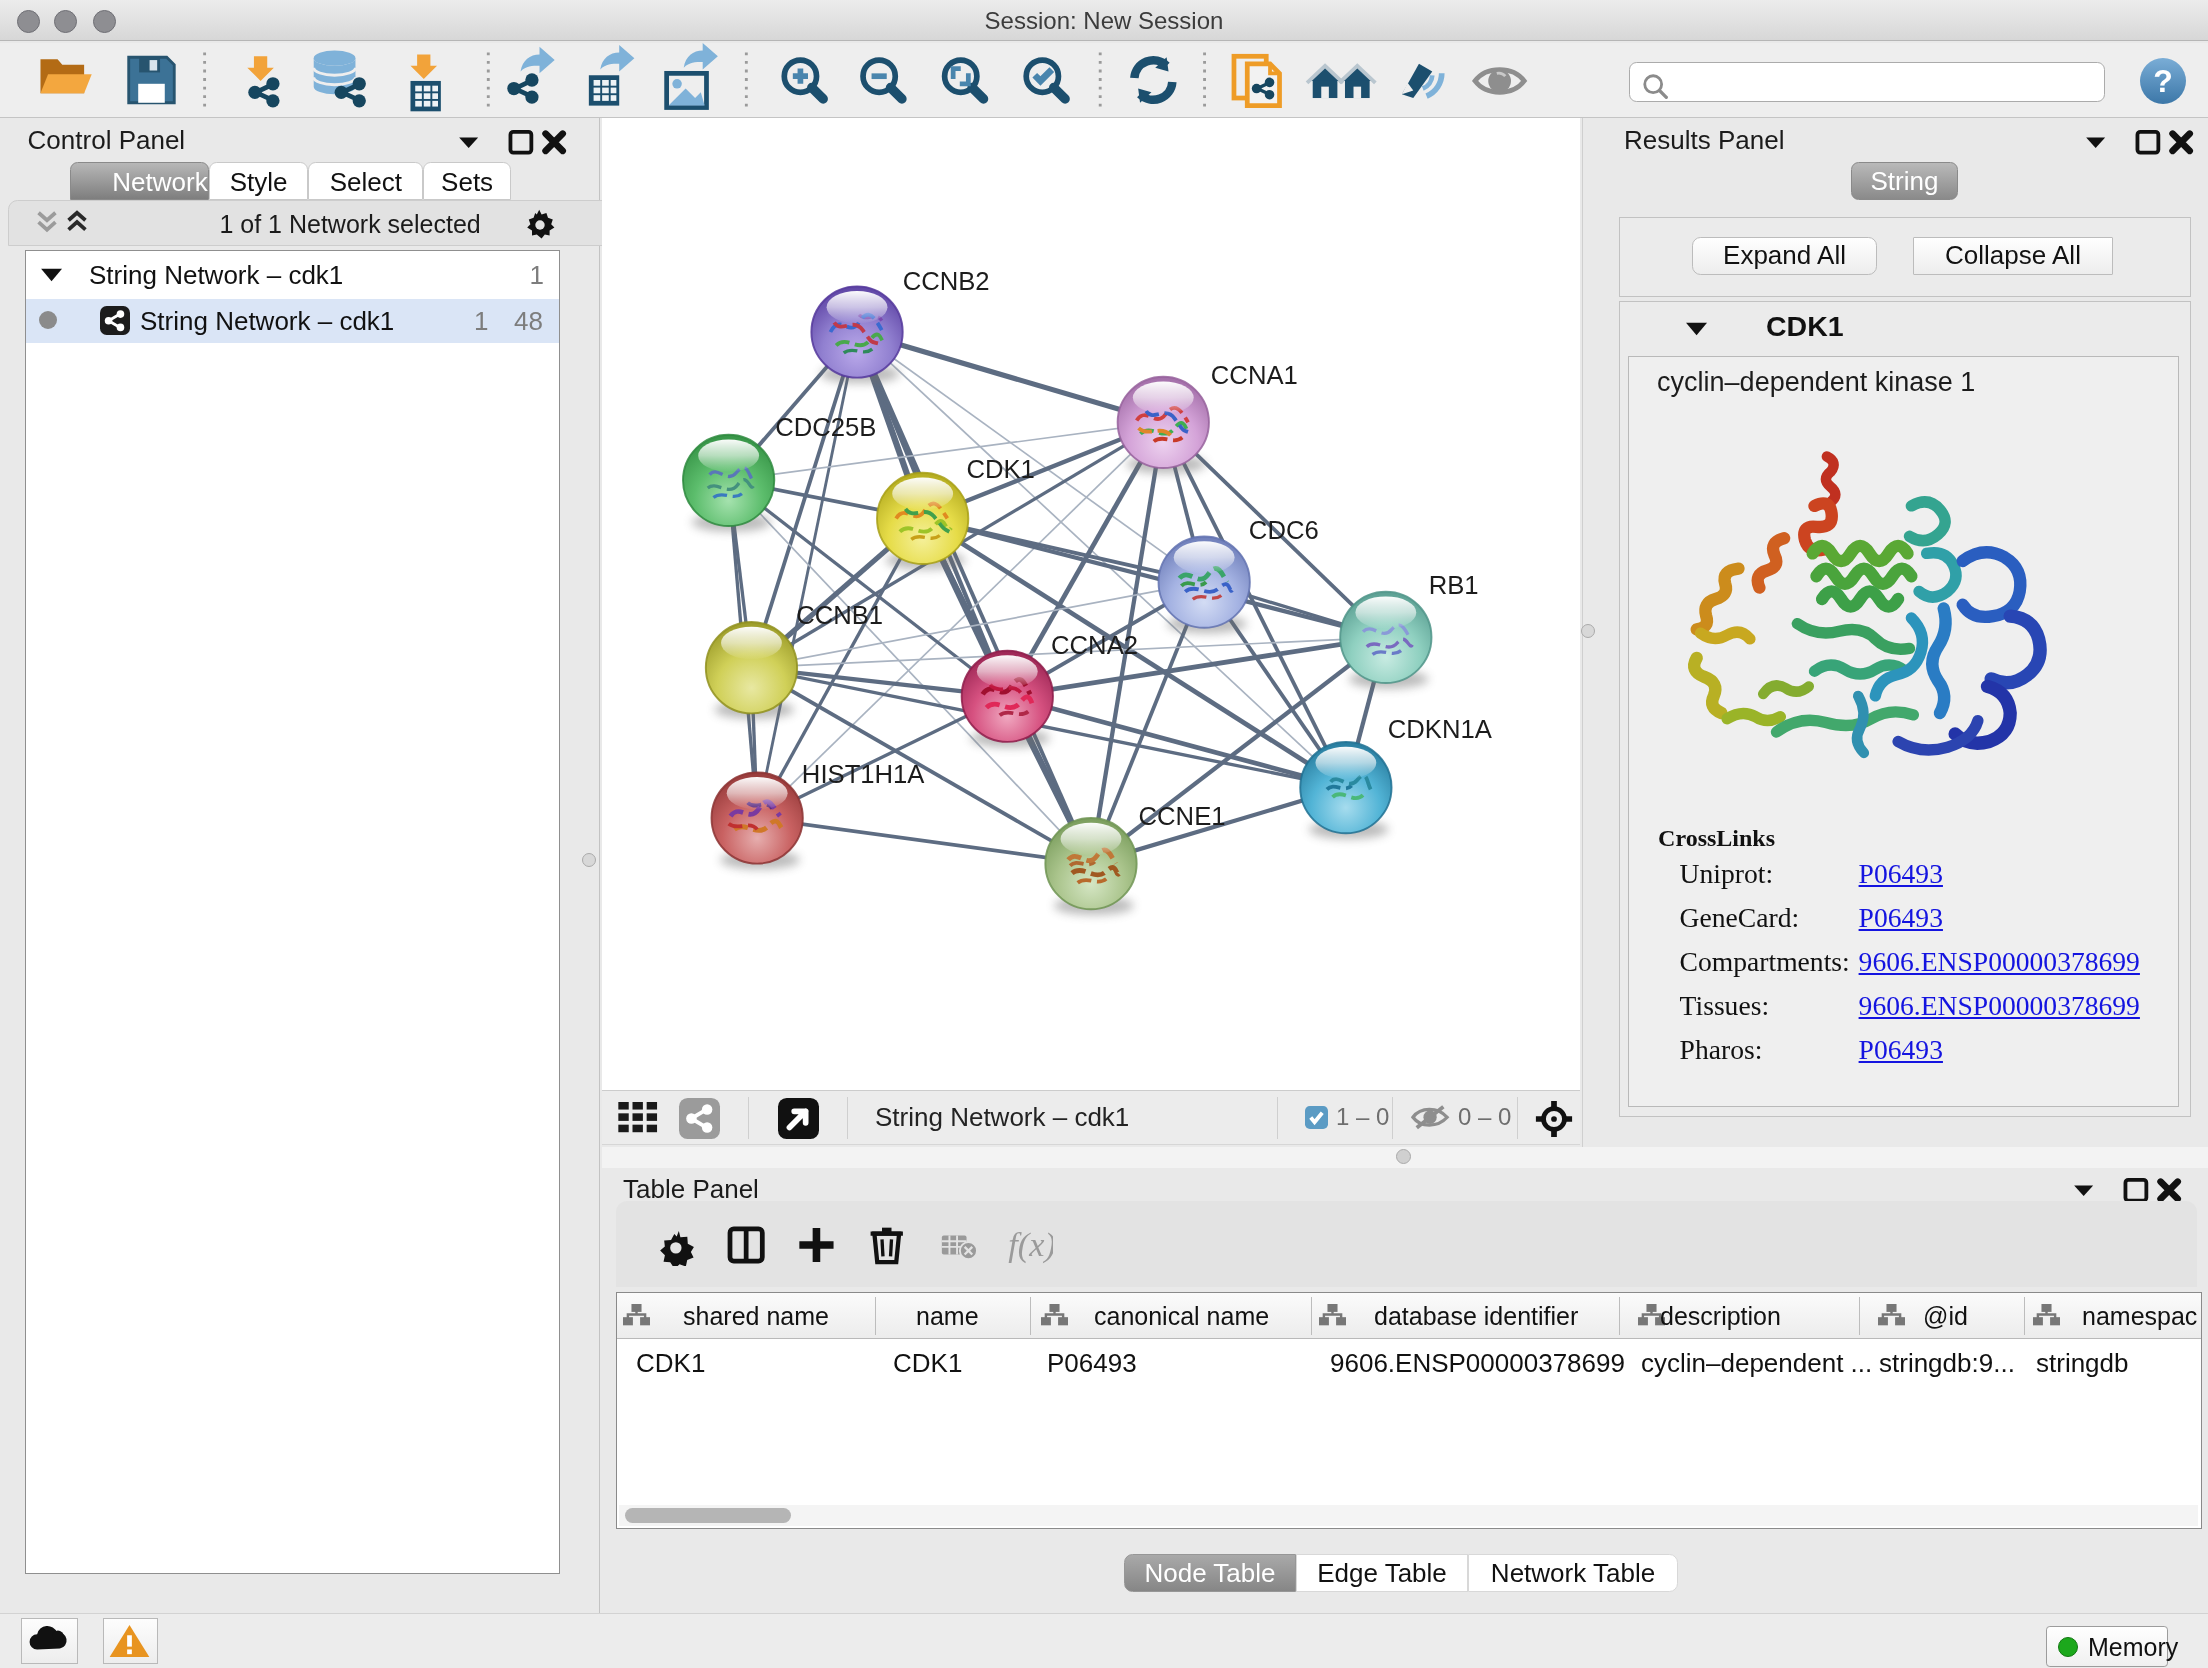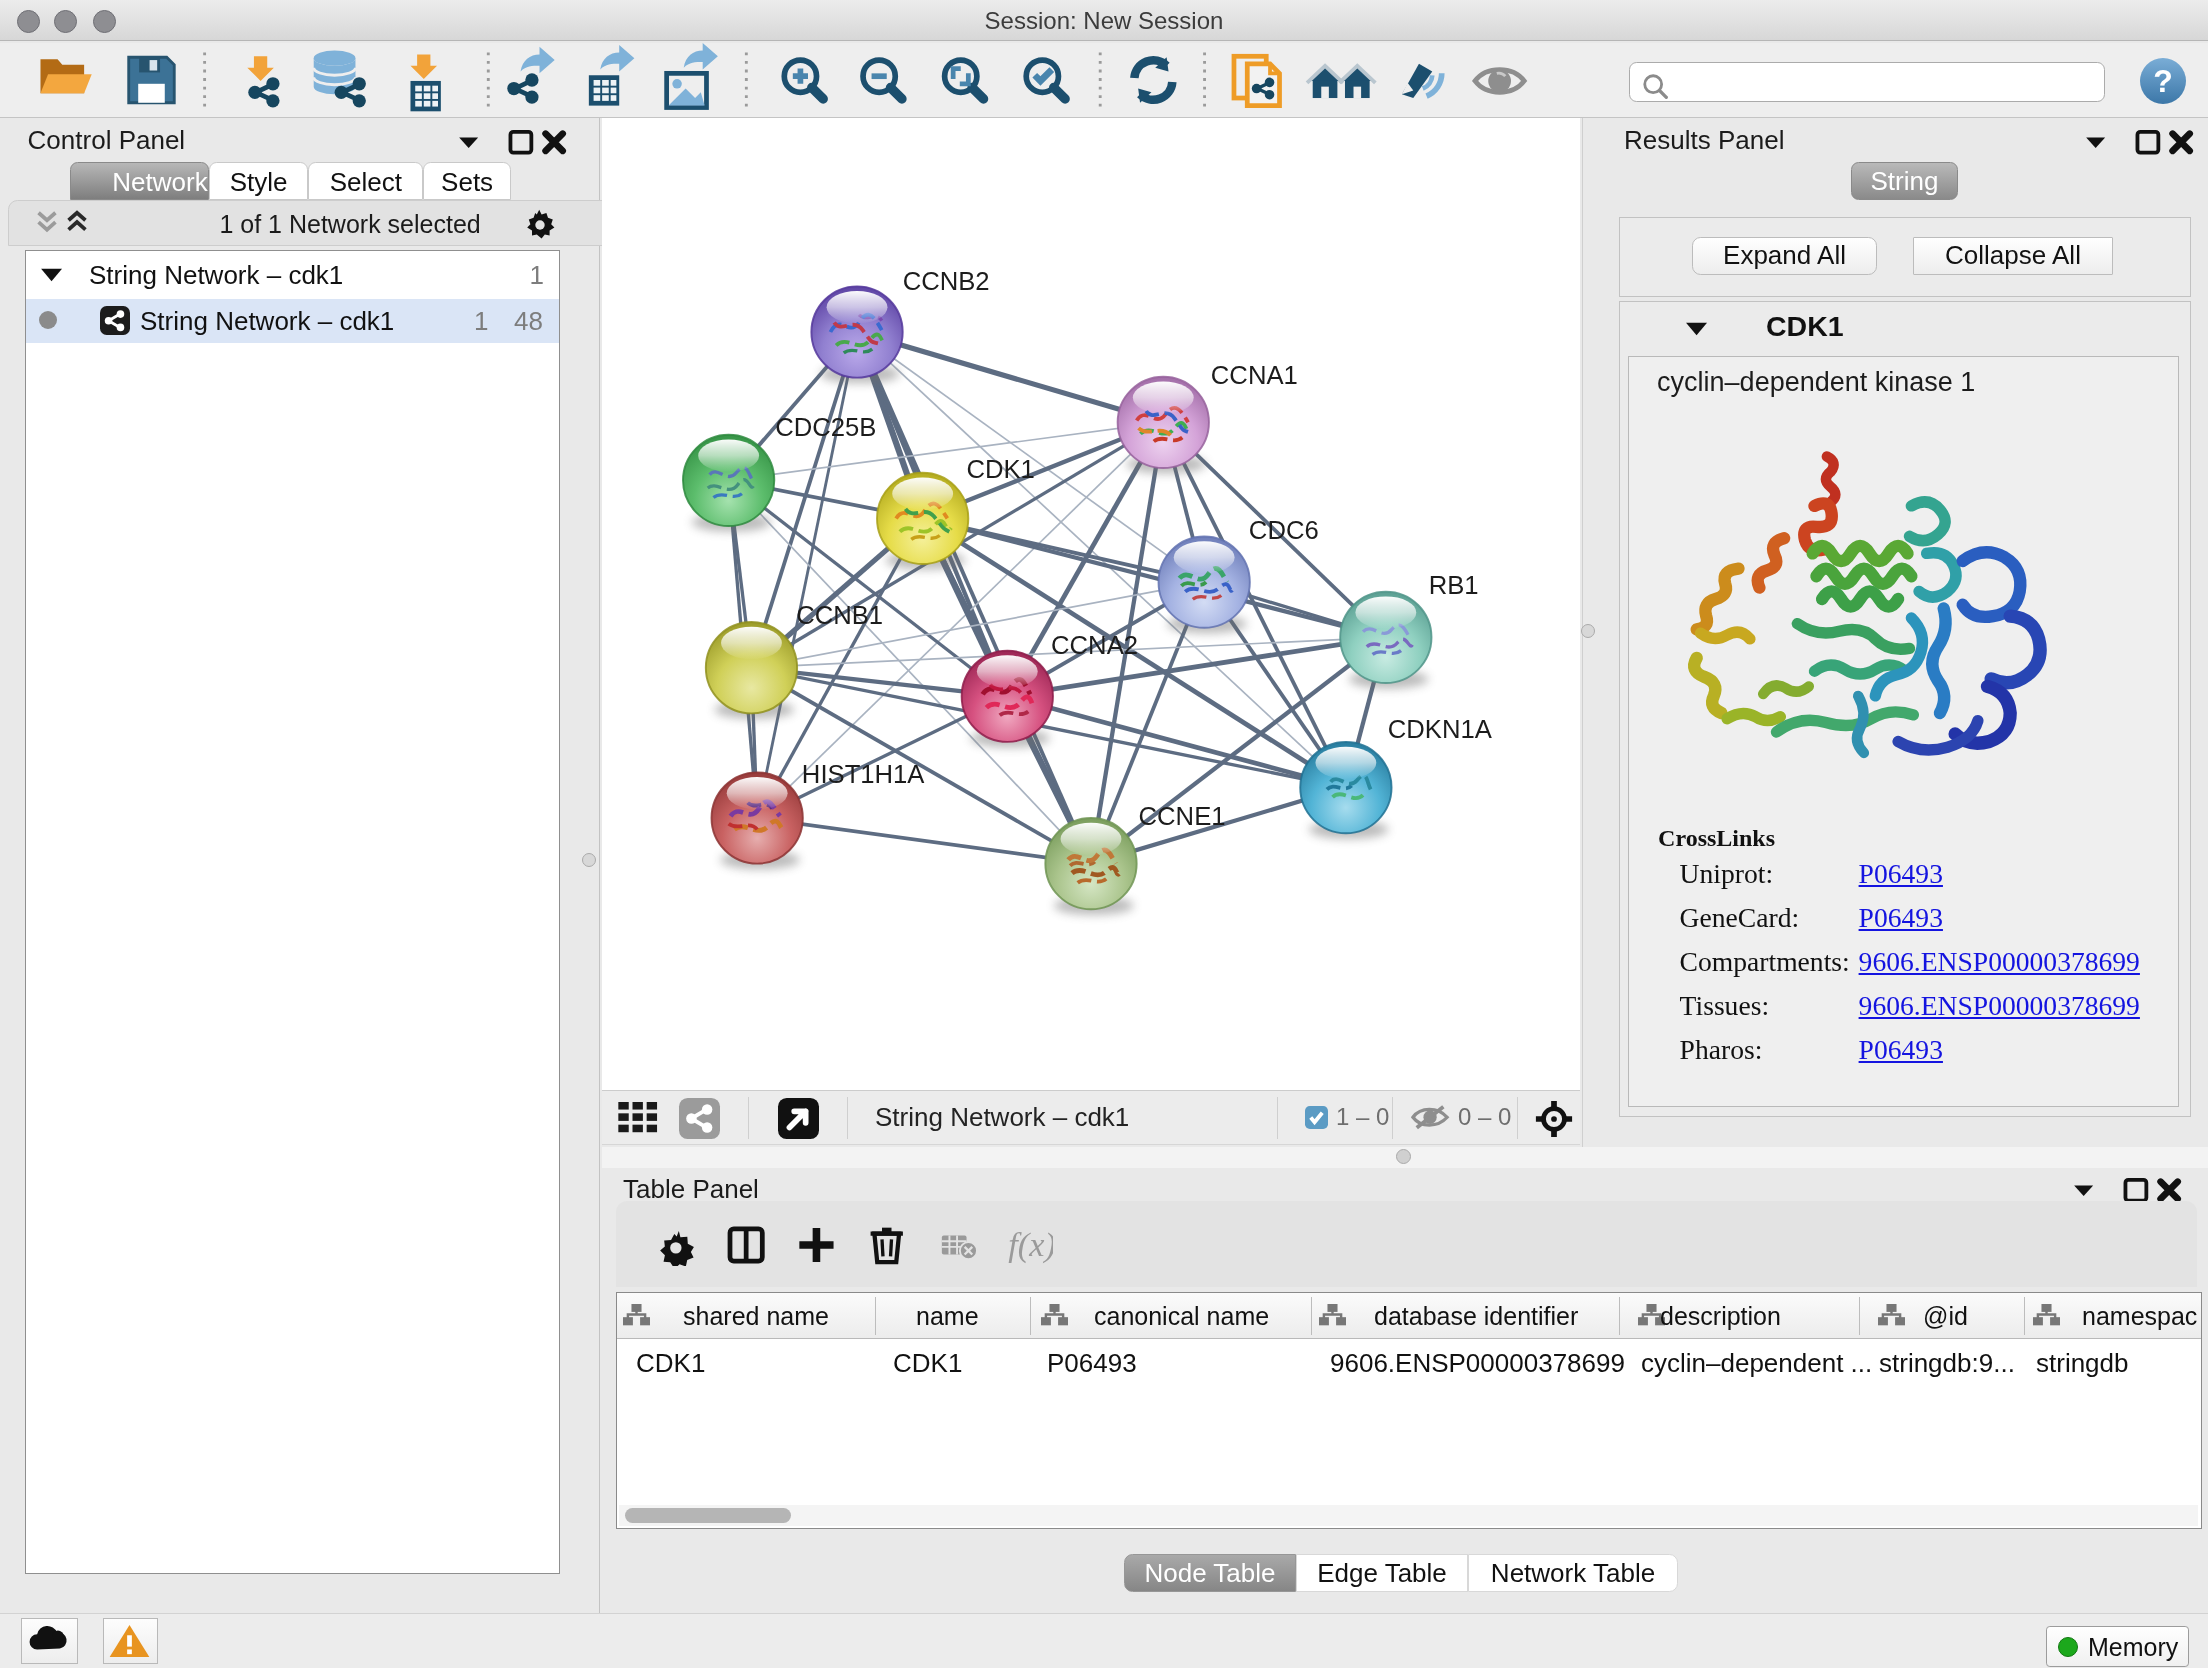--- a/index.html
+++ b/index.html
@@ -769,21 +769,21 @@
       <circle cx="38" cy="18" r="6" fill="#111111"></circle>
     </svg>
   </div>
   <div style="position:absolute;left:103px;top:3.8px;width:55px;height:46px;background:linear-gradient(#fdfdfd,#ededed);border:1.9px solid #b9b9b9;">
     <svg width="51" height="42" viewBox="0 0 54 44">
       <path d="M27,6 L48,40 L6,40 Z" fill="#e89420"></path>
       <rect x="24.5" y="17" width="5" height="12" fill="#ffffff"></rect>
       <rect x="24.5" y="32" width="5" height="5" fill="#ffffff"></rect>
     </svg>
   </div>
-  <div style="position:absolute;left:2046px;top:12.4px;width:143px;height:41px;background:linear-gradient(#ffffff,#f0f0f0);border:1.9px solid #9c9c9c;border-radius:3.8px;font-size:25px;color:#111;">
+  <div style="position:absolute;left:2046px;top:12.4px;width:122px;height:41px;background:linear-gradient(#ffffff,#f0f0f0);border:1.9px solid #9c9c9c;border-radius:3.8px;font-size:25px;color:#111;">
     <div style="position:absolute;left:11.4px;top:9.5px;width:20px;height:20px;border-radius:50%;background:#1ca81c;border:1px solid #127812;"></div>
     <div style="position:absolute;left:41px;top:5.7px;">Memory</div>
   </div>
 </div>
 <div style="position:absolute;left:582px;top:853px;width:14.3px;height:14.3px;border-radius:50%;background:#d8d8d8;border:1px solid #aaa;"></div>
 <div style="position:absolute;left:1581px;top:624px;width:14.3px;height:14.3px;border-radius:50%;background:#d8d8d8;border:1px solid #aaa;"></div>
 <div style="position:absolute;left:1396px;top:1149px;width:15px;height:15px;border-radius:50%;background:#d0d0d0;border:1px solid #aaa;"></div>
 
 
 </body></html>

